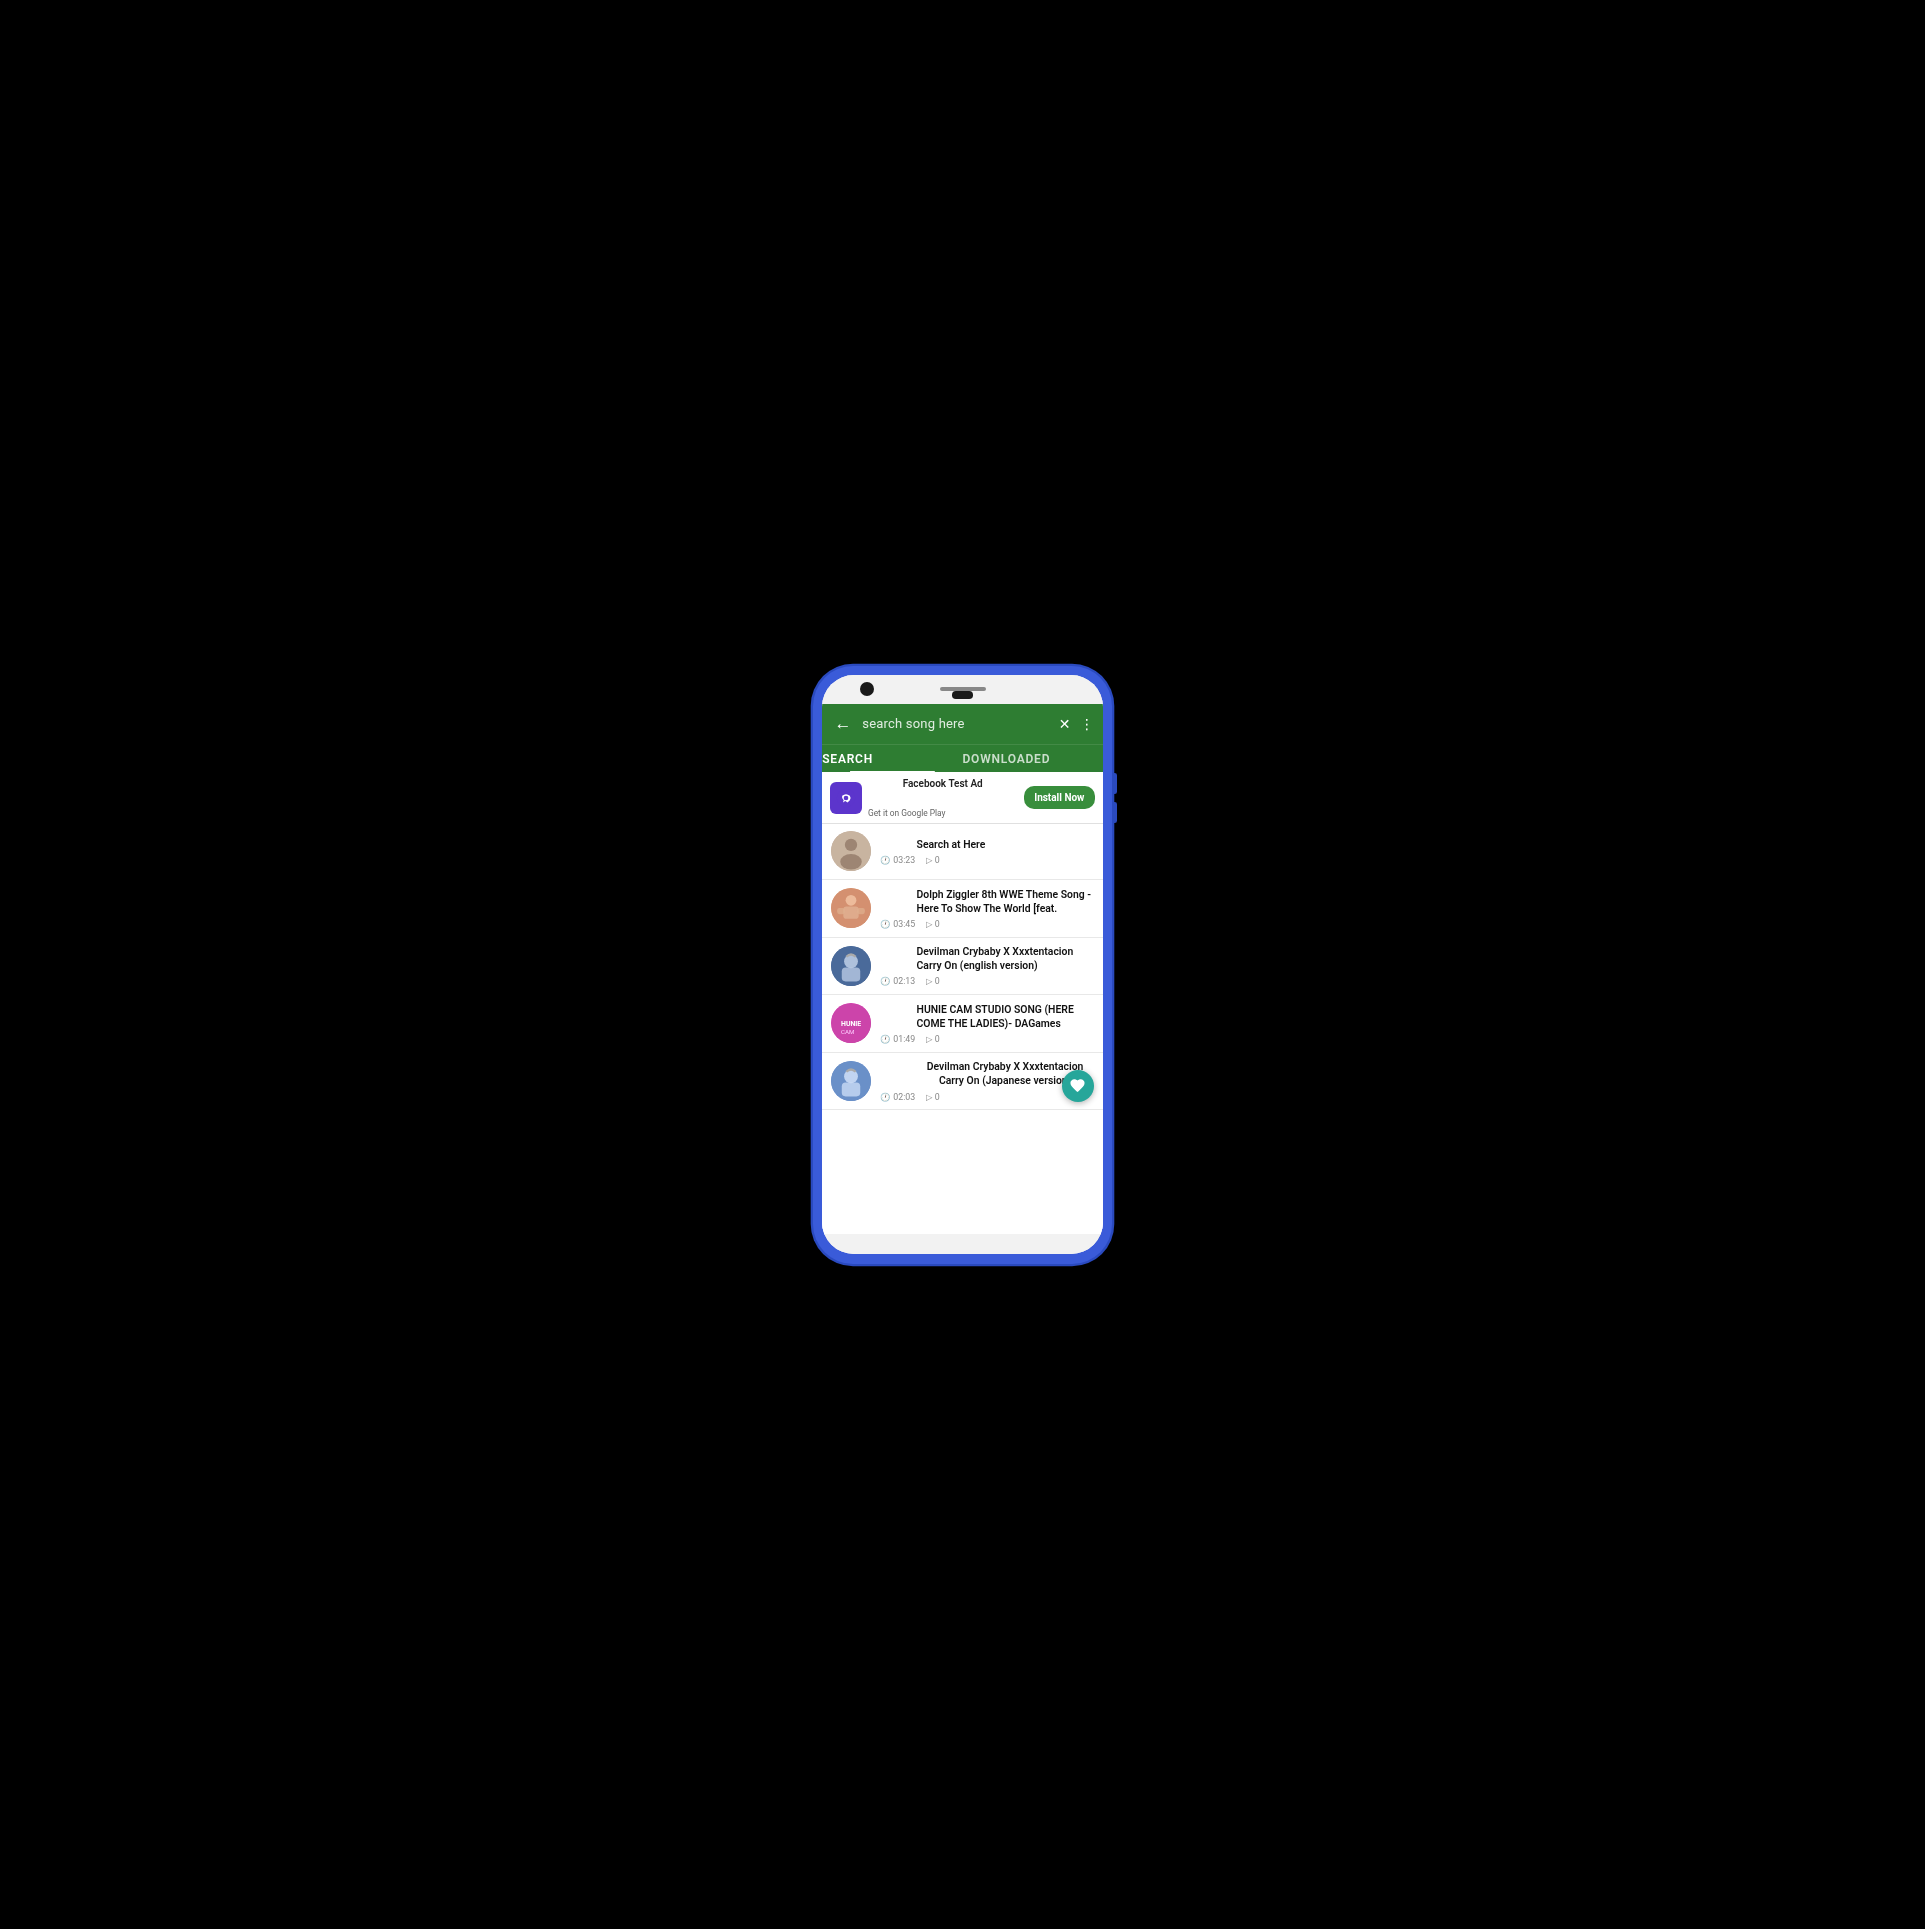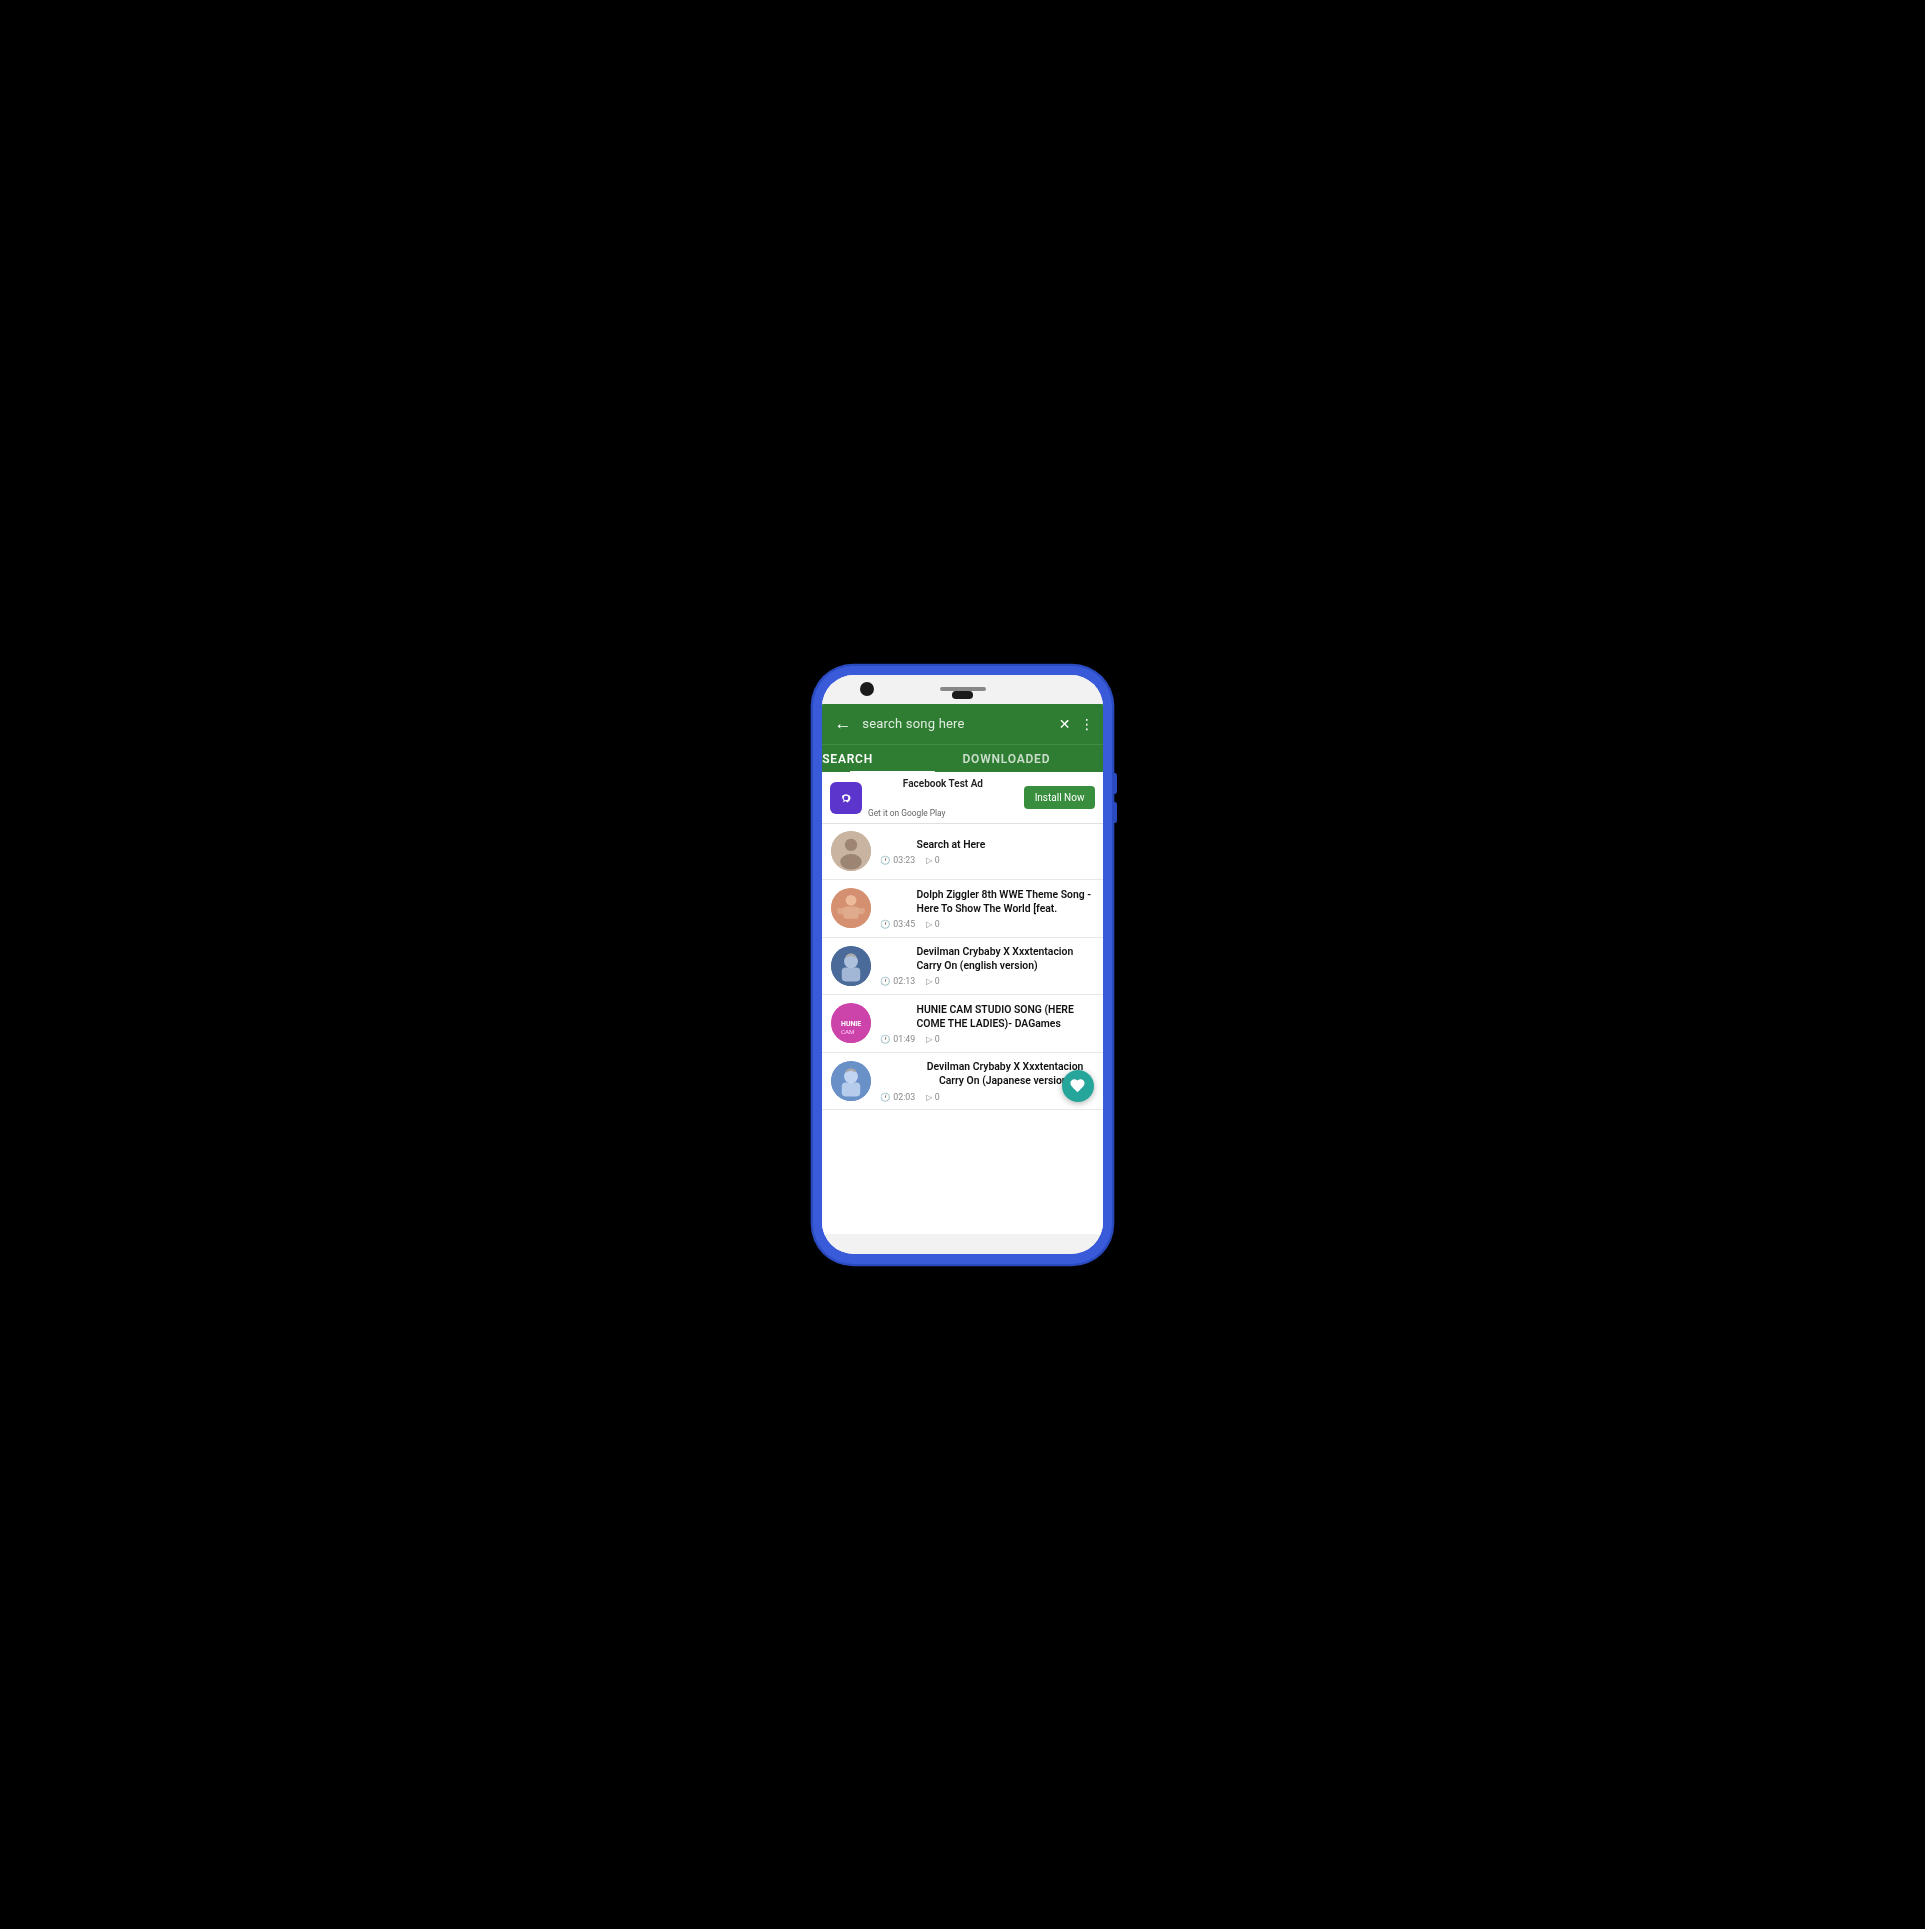--- a/index.html
+++ b/index.html
@@ -194,23 +194,23 @@
     .ad-subtitle {
       font-size: 8.4px;
       color: #666;
       margin-top: 18px;
     }
 
     .ad-install-btn {
       background: #388e3c;
       color: #fff;
       font-size: 10px;
-      font-weight: 400;
+      font-weight: 700;
       padding: 6.1px 10.7px;
-      border-radius: 4px;
+      border-radius: 10px;
       cursor: pointer;
       white-space: nowrap;
       flex-shrink: 0;
     }
 
     
     .song-list {
       flex: 1;
       overflow-y: auto;
       background: #fff;

